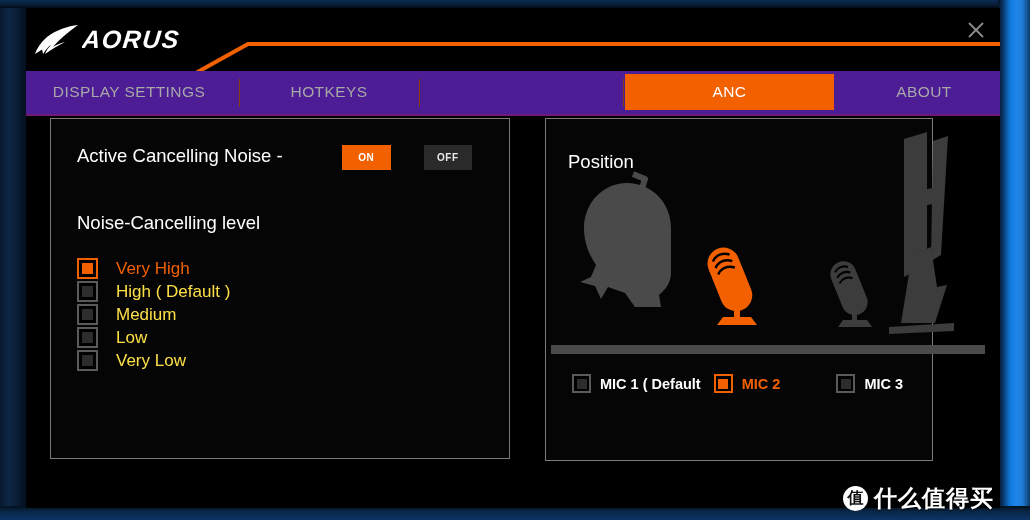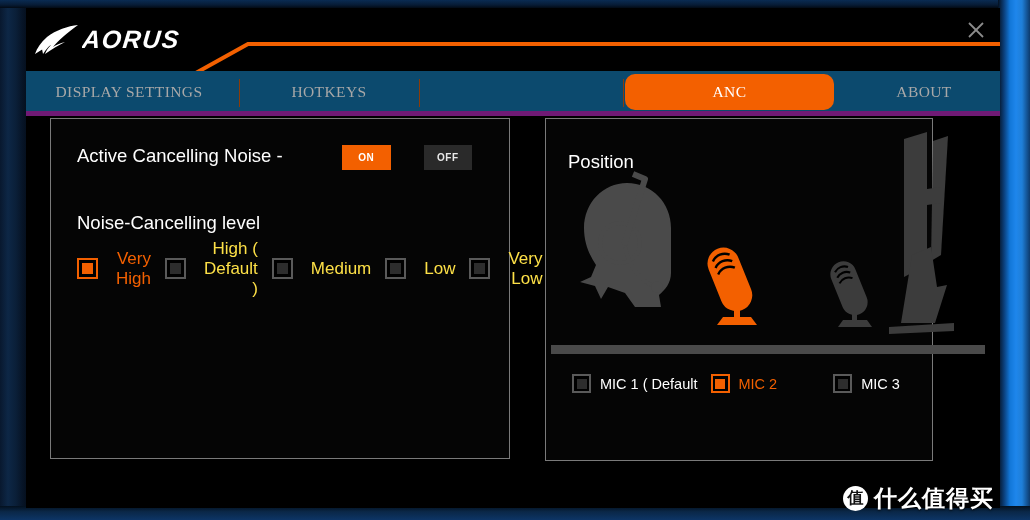--- a/index.html
+++ b/index.html
@@ -71,23 +71,22 @@
   #accent-line {
     position: absolute;
     left: 0; top: 0; width: 974px; height: 63px;
     pointer-events: none;
   }
 
   
   #tabbar {
     position: relative;
     height: 45px;
-    background: #0c4a6e;
-    border-bottom: 5px solid #701a75;
-    font-family: Liberation Serif, serif;
+    background: #4c1d95;
+    border-bottom: 2px solid #701a75;
   }
   .tab {
     position: absolute;
     top: 3px;
     height: 36px;
     display: flex; align-items: center; justify-content: center;
     color: #a8a8a8;
     font-size: 15.5px;
     letter-spacing: 0.4px;
     cursor: pointer;
@@ -142,21 +141,21 @@
   .toggle-seg.on  { background: #f36000; color: #ffffff; }
   .toggle-seg.off { background: #2a2a2a; color: #e8e8e8; margin-left: 33px; }
 
   #level-title {
     position: absolute; left: 26px; top: 93px;
     color: #ffffff; font-size: 18.5px;
   }
 
   #level-list {
     position: absolute; left: 26px; top: 138px;
-    display: flex; flex-direction: row; gap: 14px;
+    display: flex; flex-direction: column; 
   }
   .level-item {
     display: flex; align-items: center; gap: 18px;
     cursor: pointer; height: 23px;
   }
   .cbox {
     width: 21px; height: 21px;
     border: 2px solid #5a5a5a;
     background: #000;
     display: flex; align-items: center; justify-content: center;
@@ -176,21 +175,21 @@
     position: absolute; left: 22px; top: 32px;
     color: #ffffff; font-size: 18.5px;
   }
   #position-stage {
     position: absolute; left: 3px; top: 8px;
     width: 438px; height: 245px;
   }
   #mic-row {
     position: absolute; left: 20px; top: 255px;
     width: 404px;
-    display: flex; align-items: flex-start;
+    display: flex; align-items: flex-start; font-weight: bold;
   }
   .mic-item {
     display: flex; align-items: center; gap: 9px;
     cursor: pointer;
     white-space: nowrap;
   }
   #mic-1 { margin-left: 6px; }
   #mic-2 { margin-left: 13px; }
   #mic-3 { margin-left: 56px; }
   .mic-label { color: #ffffff; font-size: 14.5px; }
@@ -259,21 +258,21 @@
   <div id="tabbar">
     <div class="tab" style="left:8px;  width:190px;">
       <span>DISPLAY SETTINGS</span>
     </div>
     <div class="tab-sep" style="left:213px;"></div>
     <div class="tab" style="left:228px; width:150px;">
       <span>HOTKEYS</span>
     </div>
     <div class="tab-sep" style="left:393px;"></div>
     <div class="tab-sep" style="left:597px;"></div>
-    <div class="tab active" style="left:599px; width:209px;border-radius:10px;">
+    <div class="tab active" style="left:599px; width:209px;">
       <span>ANC</span>
     </div>
     <div class="tab" style="left:828px; width:140px;">
       <span>ABOUT</span>
     </div>
   </div>
 
   <div id="content">
 
     <div class="panel" id="panel-left">

